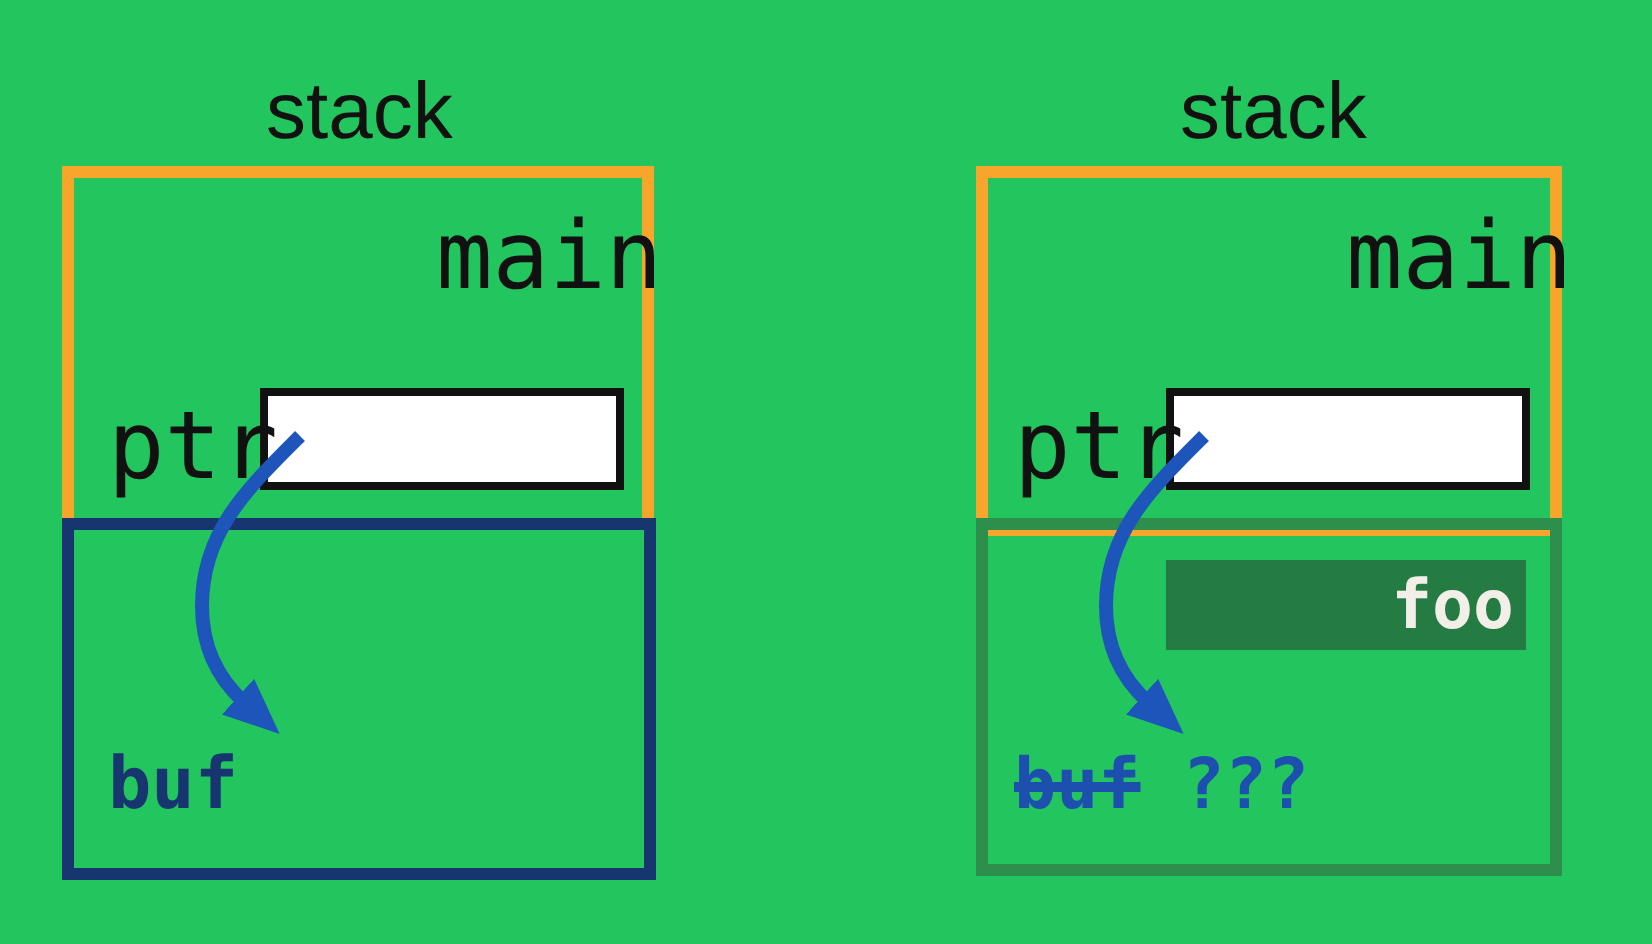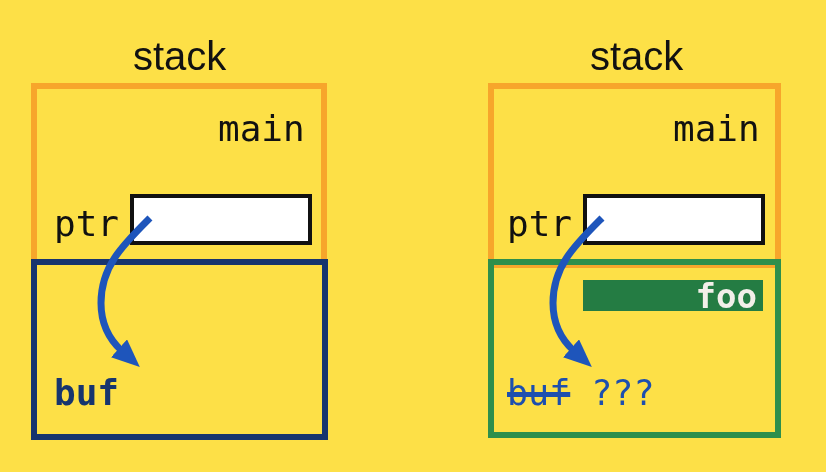--- a/index.html
+++ b/index.html
@@ -1,36 +1,36 @@
 <!DOCTYPE html>
 <html><head>
 <meta charset="utf-8">
 <style>
   html,body{margin:0;padding:0;background:#ffffff;}
   #stage{
     position:relative;
     width:826px;height:472px;
-    background:#fde047;
+    background:#22c55e;
     overflow:hidden;
     font-family:"Liberation Sans",sans-serif;
   }
   .frame{position:absolute;box-sizing:border-box;border-style:solid;background:transparent;}
   .orange-frame{border-width:6px;border-color:#F7A62B;z-index:1;}
   .navy-frame{border-width:6px;border-color:#17356E;z-index:2;}
   .green-frame{border-width:6px;border-color:#2E8F4C;z-index:2;}
   .ptr-box{position:absolute;box-sizing:border-box;border:4px solid #111111;background:#ffffff;z-index:3;}
   .txt{position:absolute;white-space:pre;z-index:4;}
   .title{font-size:40px;line-height:40px;color:#111111;letter-spacing:0px;}
   .mono{font-family:"DejaVu Sans Mono","Liberation Mono",monospace;}
-  .code{font-size:36px;line-height:36px;color:#111111;}
+  .code{font-size:47px;line-height:36px;color:#111111;}
   .navy-label{font-size:36px;line-height:36px;font-weight:bold;color:#17356E;}
-  .blue-label{font-size:35px;line-height:36px;font-weight:normal;color:#1D4FAE;}
+  .blue-label{font-size:35px;line-height:36px;font-weight:bold;color:#1D4FAE;}
   .struck{text-decoration:line-through;text-decoration-thickness:5px;}
   .foo-bar{
-    position:absolute;left:583px;top:280px;width:180px;height:31px;
+    position:absolute;left:583px;top:280px;width:180px;height:45px;
     background:#247C43;z-index:4;
     display:flex;align-items:center;justify-content:flex-end;
     padding-right:6px;box-sizing:border-box;
   }
   .foo-text{font-size:34px;line-height:34px;font-weight:bold;color:#F2EFE9;}
   #arrow-overlay{position:absolute;left:0;top:0;z-index:10;pointer-events:none;}
 </style>
 </head>
 <body>
 

